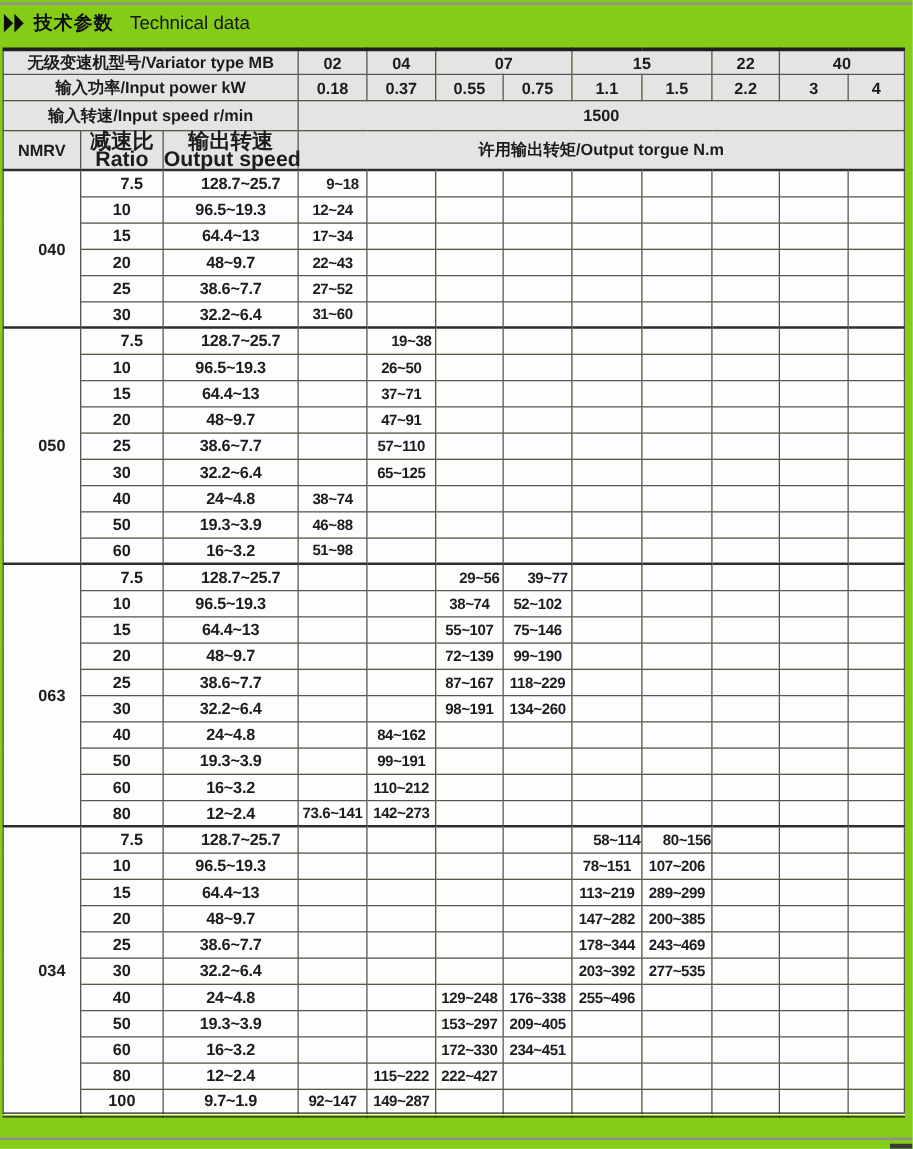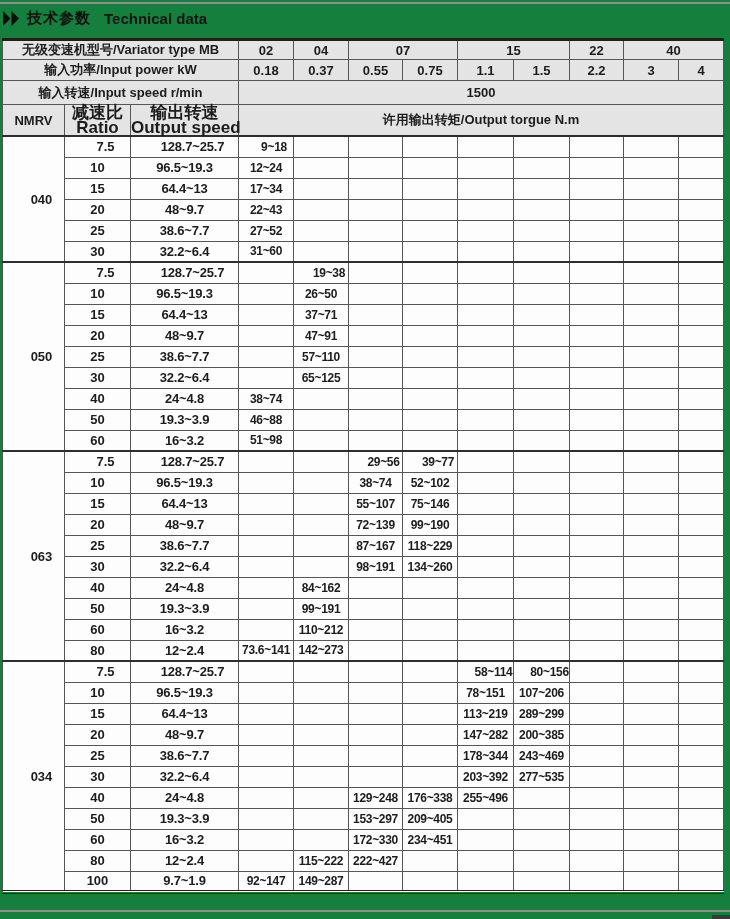--- a/index.html
+++ b/index.html
@@ -1,29 +1,29 @@
 <!DOCTYPE html>
 <html><head>
 <meta charset="utf-8">
 <style>
   html,body { margin:0; padding:0; }
   .page {
     position:relative; width:730px; height:919px;
-    background:#15803d; overflow:hidden;
+    background:#84cc16; overflow:hidden;
     font-family:"Liberation Sans","DejaVu Sans",sans-serif;
   }
   .top-rule {
     position:absolute; left:0; top:2px; width:730px; height:2px; background:#8f8f8f;
   }
   .title-row {
     position:absolute; left:3px; top:9px; display:flex; align-items:center; gap:7px;
   }
   .title-icon { display:inline-flex; }
   .title-zh { font-size:15px; font-weight:bold; color:#0f0f0f; letter-spacing:1px; }
-  .title-en { font-size:15px; font-weight:bold; color:#141414; margin-left:6px; }
+  .title-en { font-size:15px; font-weight:normal; color:#141414; margin-left:6px; }
 
   table.tech {
     position:absolute; left:2px; top:38px;
     border-collapse:collapse; table-layout:fixed; width:721px;
     border-top:3px solid #1f1f1f;
     border-bottom:4px double #1f1f1f;
     border-left:1px solid #4f4f4f;
     border-right:1px solid #4f4f4f;
   }
   table.tech td {

